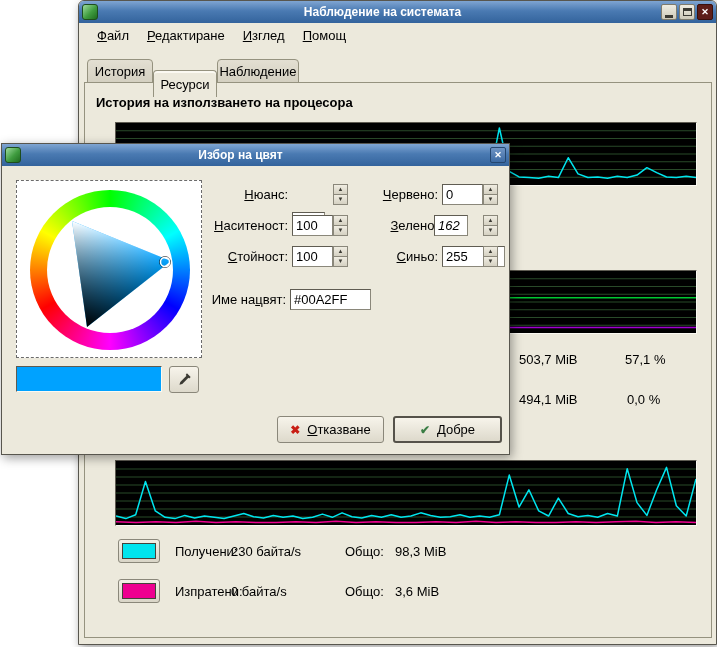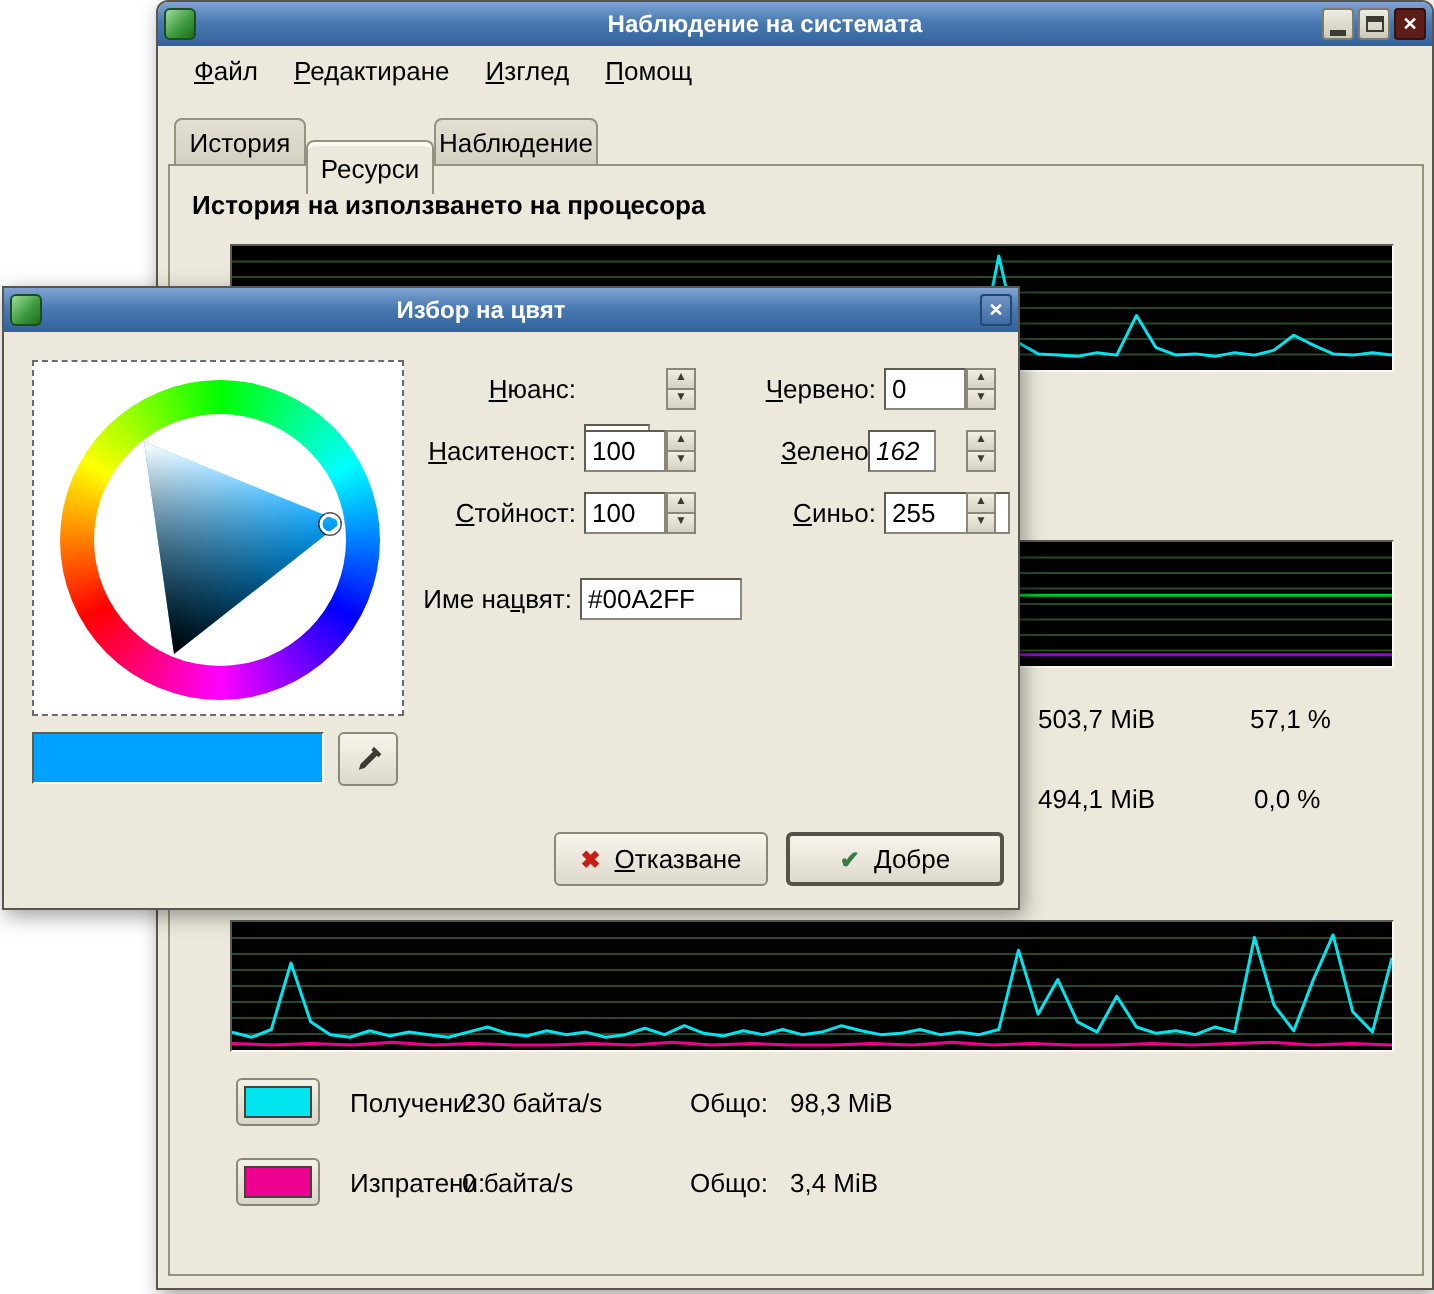--- a/index.html
+++ b/index.html
@@ -177,21 +177,21 @@
     <span class="val13" style="left:152px;top:543px;">230 байта/s</span>
     <span class="val13" style="left:266px;top:543px;">Общо:</span>
     <span class="val13" style="left:316px;top:543px;">98,3 MiB</span>
 
     <div class="swatch-btn" style="left:39px;top:578px;">
       <div class="swatch-inner" style="background: rgb(238, 0, 144);"></div>
     </div>
     <span class="val13" style="left:96px;top:583px;">Изпратени:</span>
     <span class="val13" style="left:152px;top:583px;">0 байта/s</span>
     <span class="val13" style="left:266px;top:583px;">Общо:</span>
-    <span class="val13" style="left:316px;top:583px;">3,4 MiB</span>
+    <span class="val13" style="left:316px;top:583px;">3,6 MiB</span>
   </div>
 
   <div class="window dialog">
     <div class="titlebar">
       <span class="app-icon"></span>
       <span class="tb-title">Избор на цвят</span>
       <span class="tb-btns">
         <span class="tb-btn close-dlg">
             <span>✕</span>
           </span>

